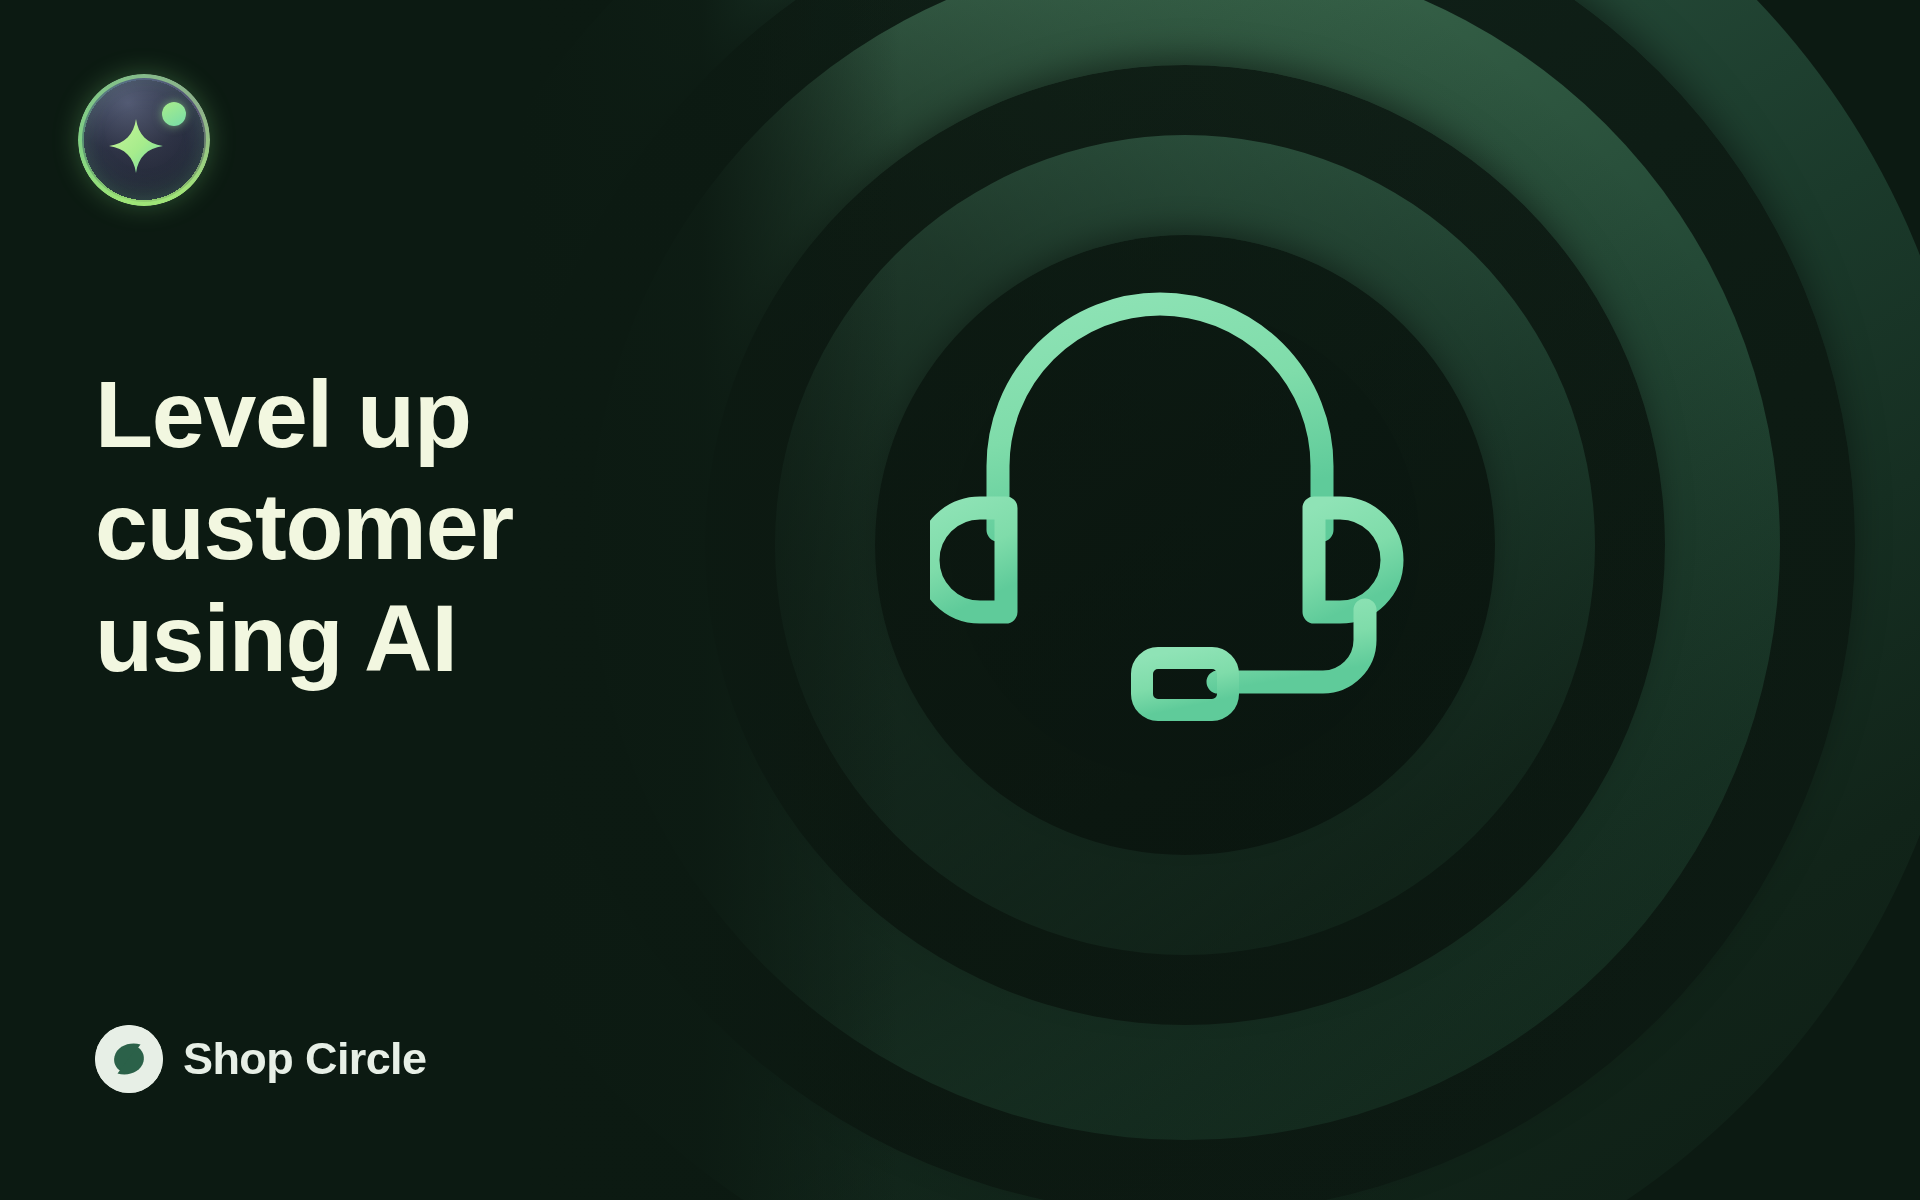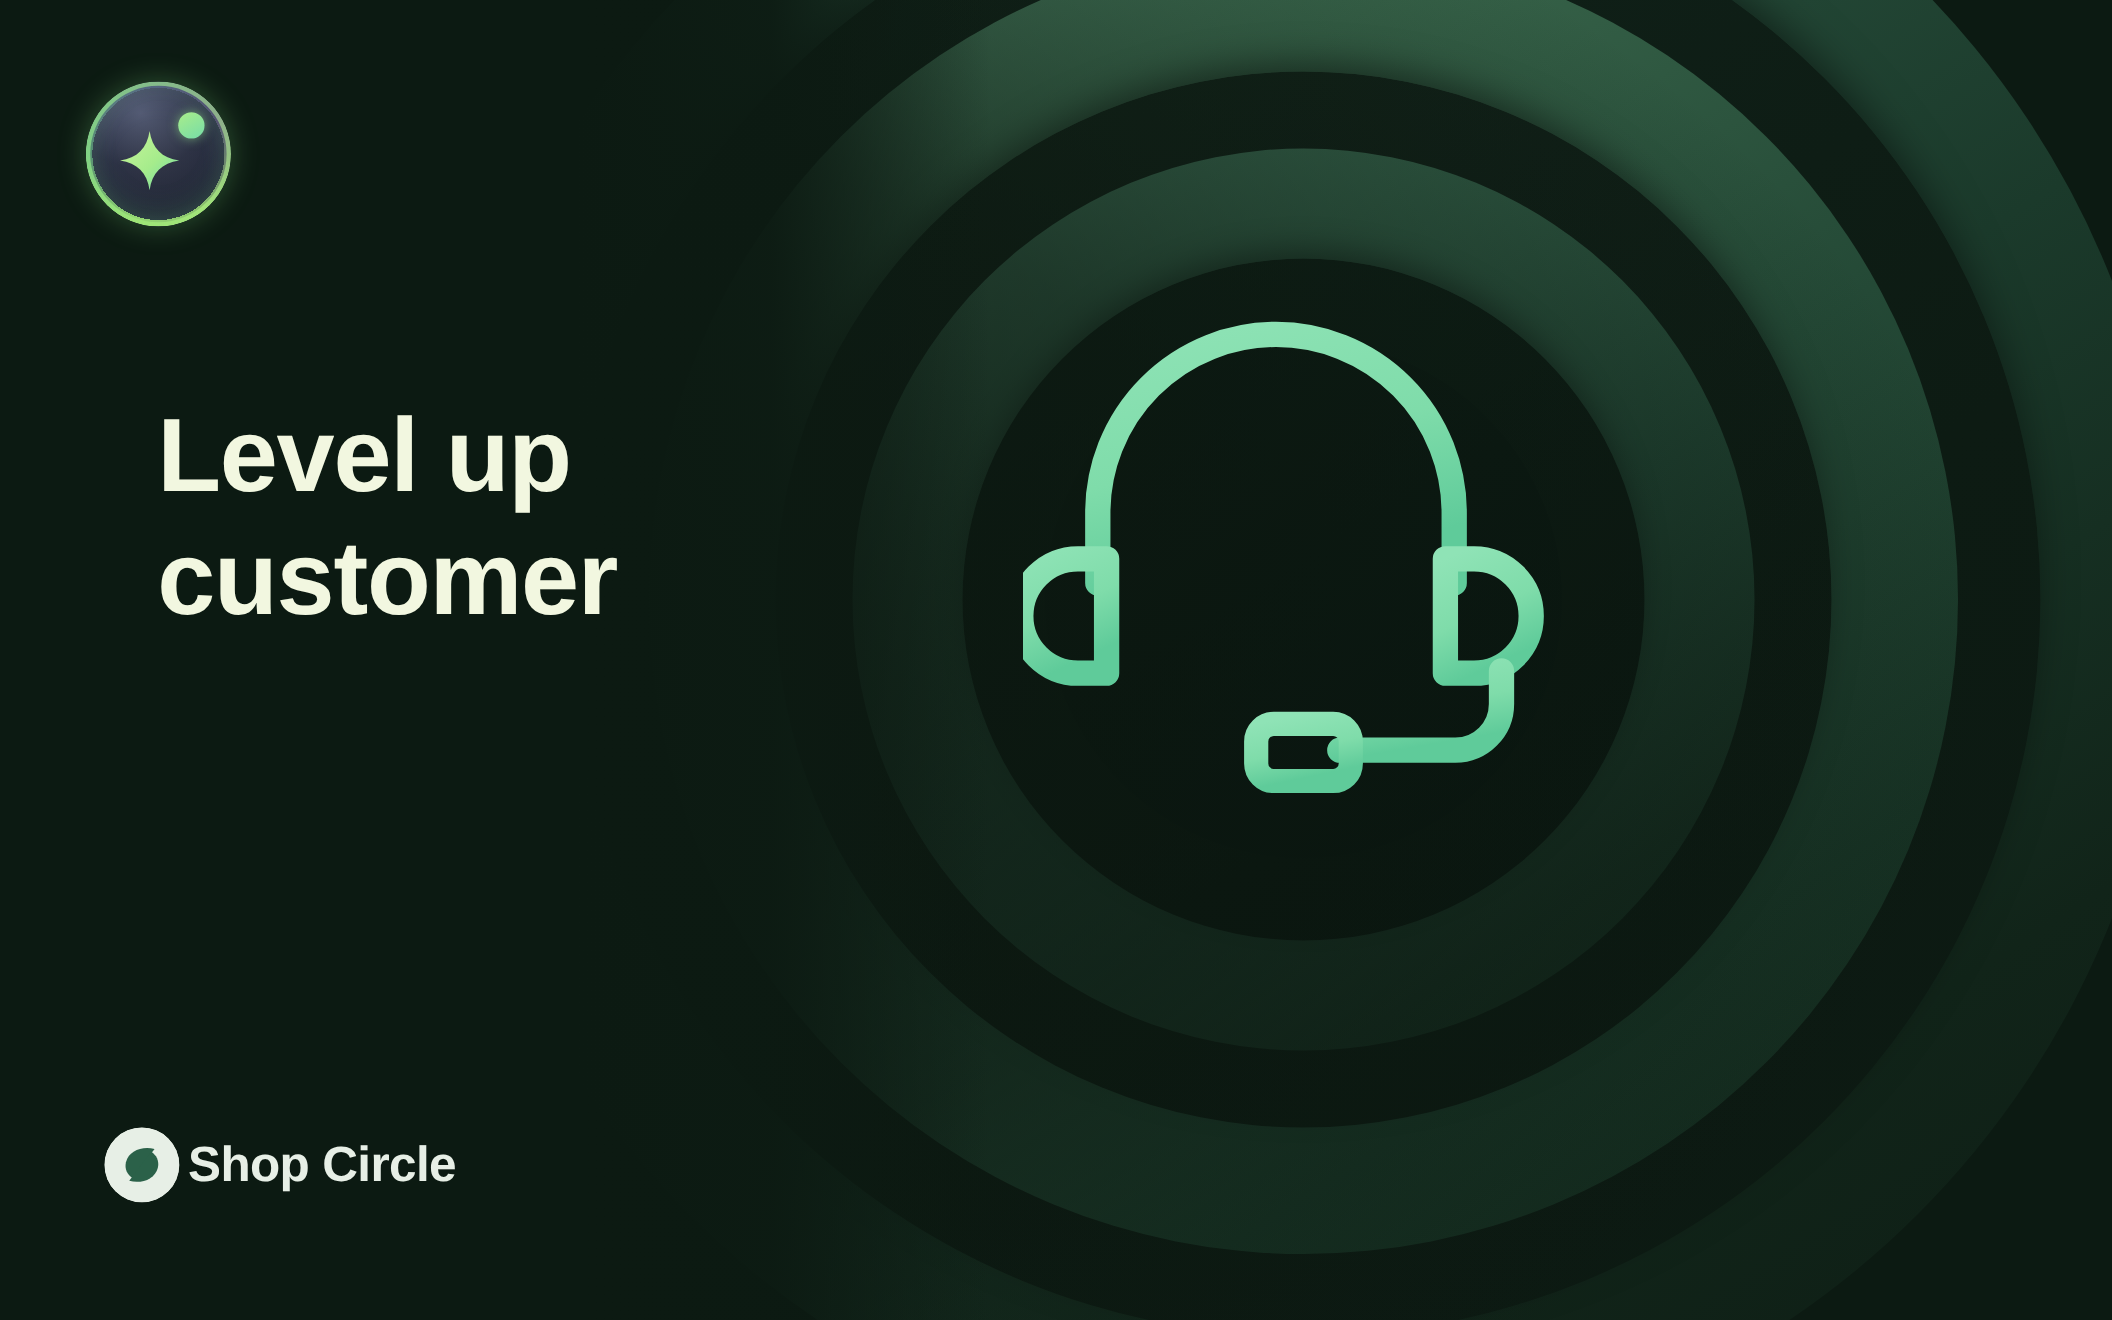--- a/index.html
+++ b/index.html
@@ -109,26 +109,26 @@
   
   #headline {
     position:absolute; left:95px; top:358px;
     width:560px;
     color:#F2F7E0;
     font-size:95px;
     line-height:1.18;
     font-weight:700;
     letter-spacing:-1.2px;
   }
-  #headline .hl-line { display:block; white-space:nowrap;margin-left:48px; }
+  #headline .hl-line { display:block; white-space:nowrap; }
 
   
   #brand {
     position:absolute; left:95px; top:1025px;
-    display:flex; align-items:center; gap:8px;
+    display:flex; align-items:center; gap:20px;
   }
   #brand-mark {
     width:68px; height:68px; border-radius:50%;
     background:#E7EFE6;
     position:relative; flex:0 0 auto;
     overflow:hidden;
   }
   #brand-name {
     color:#E7EFE6;
     font-size:45px;
@@ -173,20 +173,21 @@
           <stop offset="100%" stop-color="#6FD9A8"></stop>
         </linearGradient>
       </defs>
       <path d="M50 2 C54 30 70 46 98 50 C70 54 54 70 50 98 C46 70 30 54 2 50 C30 46 46 30 50 2 Z" fill="url(#starGrad)"></path>
     </svg>
   </div>
 
   <h1 id="headline">
     <span class="hl-line">Level up</span>
     <span class="hl-line">customer</span>
+    <span class="hl-line">using AI</span>
   </h1>
 
   <div id="brand">
     <div id="brand-mark">
       <svg viewBox="0 0 68 68" width="68" height="68">
         <circle cx="34" cy="34" r="34" fill="#E7EFE6"></circle>
         <path d="M45.5 19.5 C34.5 16.5 22 21 19.5 31.5 C18 38 21 43 25.5 46 L45.5 19.5 Z" fill="#2B6149"></path>
         <path d="M22.5 48.5 C33.5 51.5 46 47 48.5 36.5 C50 30 47 25 42.5 22 L22.5 48.5 Z" fill="#2B6149"></path>
       </svg>
     </div>

